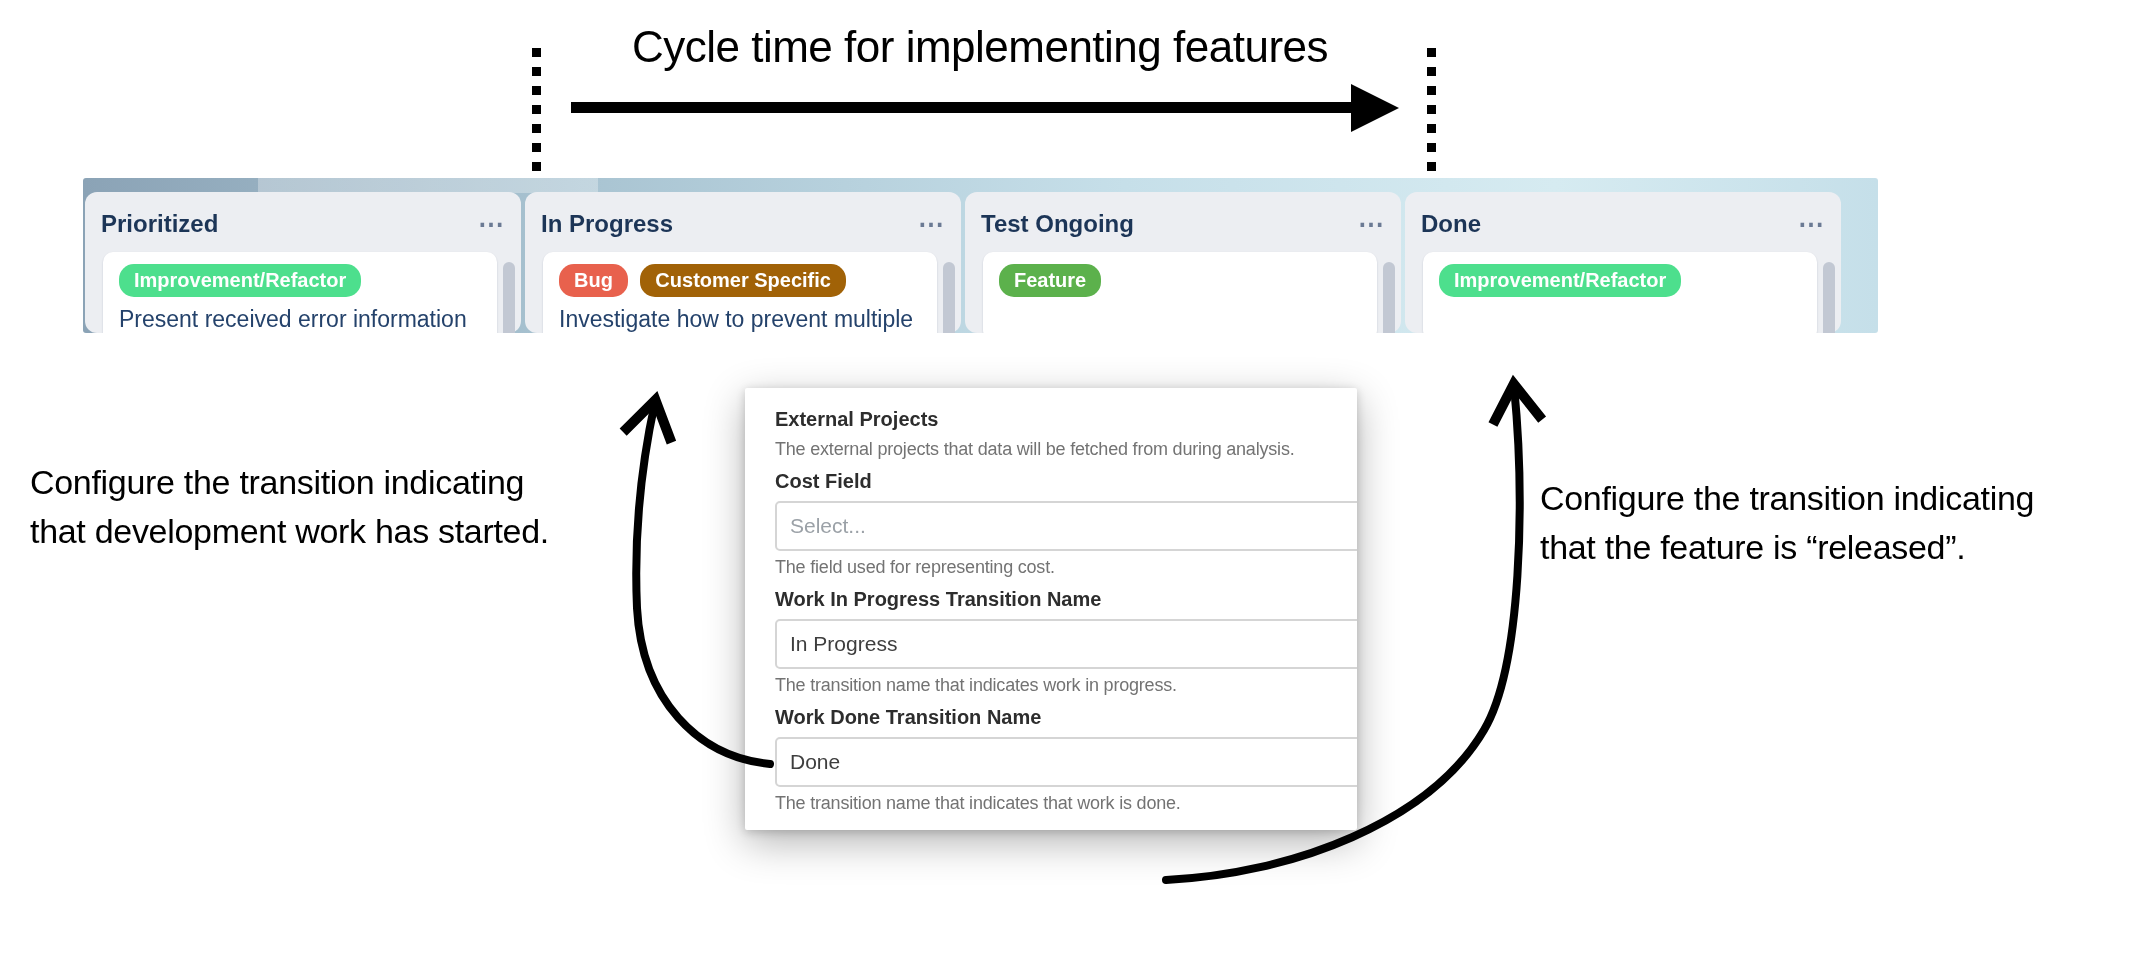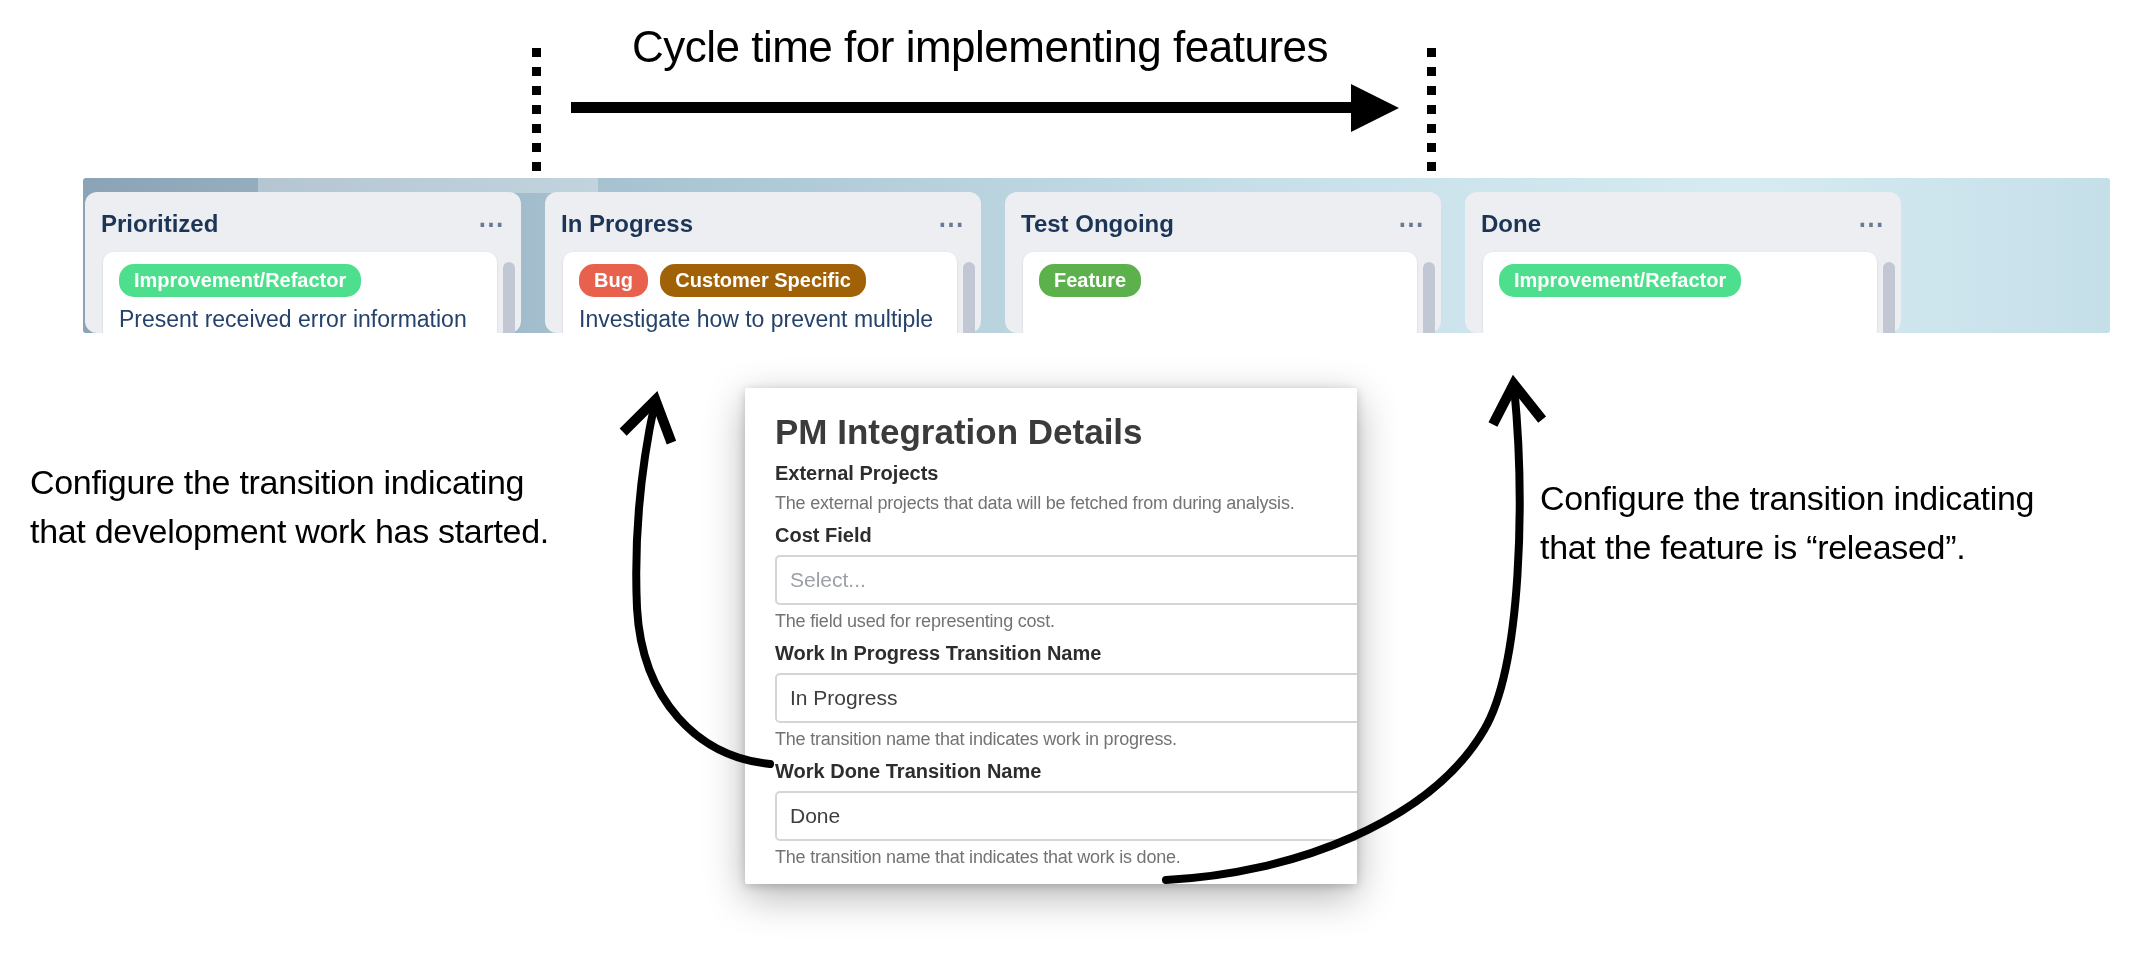--- a/index.html
+++ b/index.html
@@ -18,22 +18,22 @@
     border-left:48px solid #000;border-top:24px solid transparent;border-bottom:24px solid transparent;
   }
   .dotted{
     position:absolute;top:48px;width:9px;height:147px;
     background:repeating-linear-gradient(180deg,#000 0 9px,transparent 9px 19px);
   }
   .d1{left:532px;}
   .d2{left:1427px;}
   
   .board{
-    position:absolute;left:83px;top:178px;width:2027px;height:155px;overflow:hidden;
-    display:flex;gap:24px;padding:14px 0 0 2px;box-sizing:border-box;border-radius:3px;
+    position:absolute;left:83px;top:178px;width:1795px;height:155px;overflow:hidden;
+    display:flex;gap:4px;padding:14px 0 0 2px;box-sizing:border-box;border-radius:3px;
     background-image:
       linear-gradient(rgba(255,255,255,0.30),rgba(255,255,255,0.30)),
       linear-gradient(90deg,#8ba3b6 0%,#a9c4d2 28%,#c6dfe9 58%,#d6ebf1 82%,#c5dfe9 100%);
     background-size:340px 15px,100% 100%;
     background-position:175px 0,0 0;
     background-repeat:no-repeat,no-repeat;
   }
   .col{width:436px;flex:0 0 auto;background:#eceef2;border-radius:12px;box-sizing:border-box;}
   .col-h{
     display:flex;justify-content:space-between;align-items:center;
@@ -139,21 +139,20 @@
         <div class="card">
           <span class="tag" style="background: rgb(77, 223, 141);">Improvement/Refactor</span>
         </div>
         <div class="sb"></div>
       </div>
     </div>
 
   </div>
 
   <div class="modal">
-    <h1>PM Integration Details</h1>
 
     <div class="f-label">External Projects</div>
     <div class="help">The external projects that data will be fetched from during analysis.</div>
 
     <div class="f-label">Cost Field</div>
     <div class="input">
       <span class="placeholder">Select...</span>
     </div>
     <div class="help">The field used for representing cost.</div>
 

